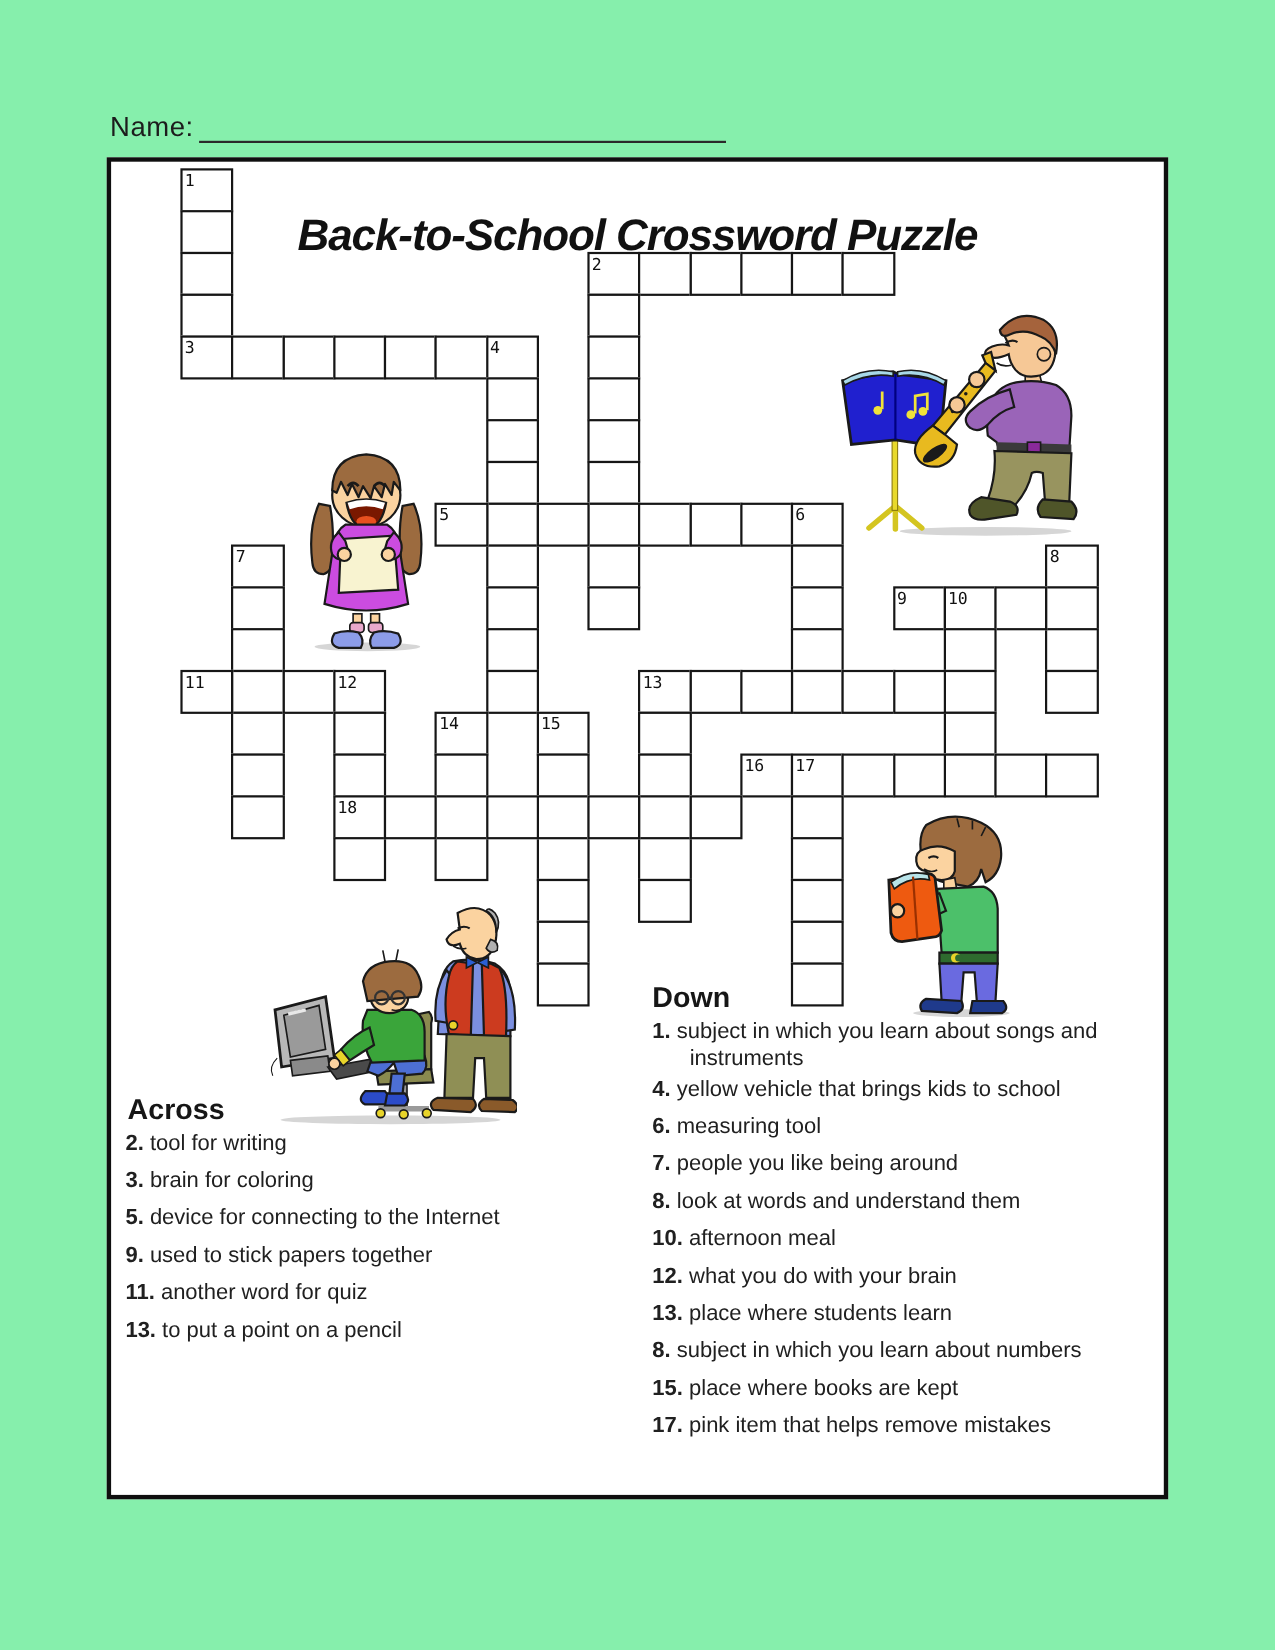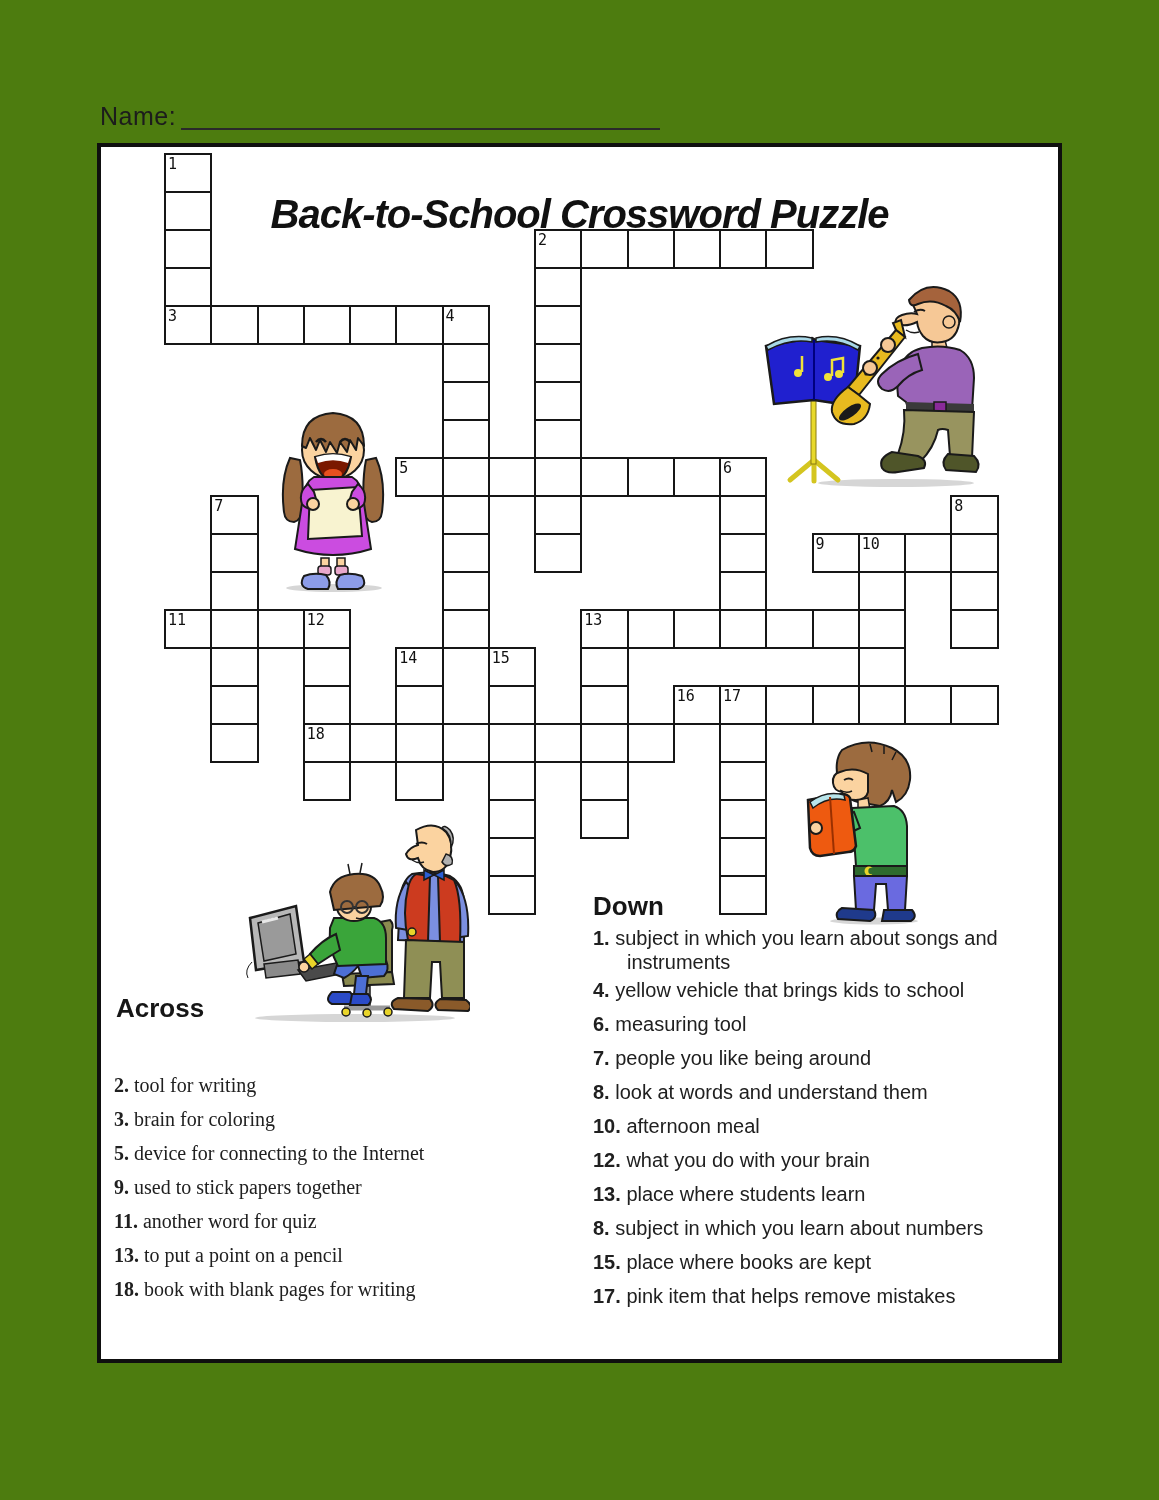--- a/index.html
+++ b/index.html
@@ -1,34 +1,34 @@
 <!DOCTYPE html>
 <html><head>
 <meta charset="utf-8">
 <style>
   html,body{margin:0;padding:0;background:#ffffff;}
-  .page{position:relative;width:1159px;height:1500px;background:#4d7c0f;overflow:hidden;
+  .page{position:relative;width:1159px;height:1500px;background:#86efac;overflow:hidden;
         font-family:"Liberation Sans",sans-serif;color:#1c1c1c;}
   .name-label{position:absolute;left:100px;top:102px;font-size:25px;letter-spacing:.5px;}
   .name-line{position:absolute;left:181px;top:99px;width:479px;height:29px;
              border-bottom:2px solid #2a2a2a;}
   .main-box{position:absolute;left:97px;top:143px;width:965px;height:1220px;
             border:4px solid #0f0f0f;box-sizing:border-box;background:#fff;}
   .title{position:absolute;left:97px;top:150px;width:965px;text-align:center;
          font-size:40px;font-weight:bold;font-style:italic;letter-spacing:-1px;color:#111;margin-top:42px;}
   .grid-layer{position:absolute;left:164px;top:153px;z-index:2;}
   .cell{position:absolute;width:48.25px;height:40px;background:#fff;
         border:2px solid #161616;box-sizing:border-box;}
   .cell .cnum{position:absolute;top:0;left:2px;font:15px/18px "DejaVu Sans Mono",monospace;color:#111;}
   .clipart{position:absolute;z-index:3;}
   .heading{position:absolute;font-size:26px;font-weight:bold;color:#161616;z-index:4;}
   .clues{position:absolute;font-size:20px;line-height:24px;color:#202020;z-index:4;}
   .clue{margin-bottom:10px;padding-left:34px;text-indent:-34px;}
   .clue b{font-weight:bold;}
-  .across-list{left:114px;top:1073px;width:430px;font-family:Liberation Serif, serif;}
+  .across-list{left:114px;top:1027px;width:430px;}
   .down-list{left:593px;top:926px;width:450px;}
   .across-list .clue:nth-child(7){margin-bottom:0;}
   .down-list .clue:nth-child(1){margin-bottom:4px;}
 </style>
 </head>
 <body>
 
 <div class="page">
 
   <span class="name-label">Name:</span>
@@ -314,21 +314,20 @@
   </svg>
 
   <div class="heading" style="left:116px;top:993px">Across</div>
   <div class="clues across-list">
       <div class="clue"><b>2.</b> <span> tool for writing</span></div>
       <div class="clue"><b>3.</b> <span> brain for coloring</span></div>
       <div class="clue"><b>5.</b> <span> device for connecting to the Internet</span></div>
       <div class="clue"><b>9.</b> <span> used to stick papers together</span></div>
       <div class="clue"><b>11.</b> <span> another word for quiz</span></div>
       <div class="clue"><b>13.</b> <span> to put a point on a pencil</span></div>
-      <div class="clue"><b>18.</b> <span> book with blank pages for writing</span></div>
     </div>
 
   <div class="heading" style="left:593px;top:891px">Down</div>
   <div class="clues down-list">
       <div class="clue"><b>1.</b> <span> subject in which you learn about songs and instruments</span></div>
       <div class="clue"><b>4.</b> <span> yellow vehicle that brings kids to school</span></div>
       <div class="clue"><b>6.</b> <span> measuring tool</span></div>
       <div class="clue"><b>7.</b> <span> people you like being around</span></div>
       <div class="clue"><b>8.</b> <span> look at words and understand them</span></div>
       <div class="clue"><b>10.</b> <span> afternoon meal</span></div>

